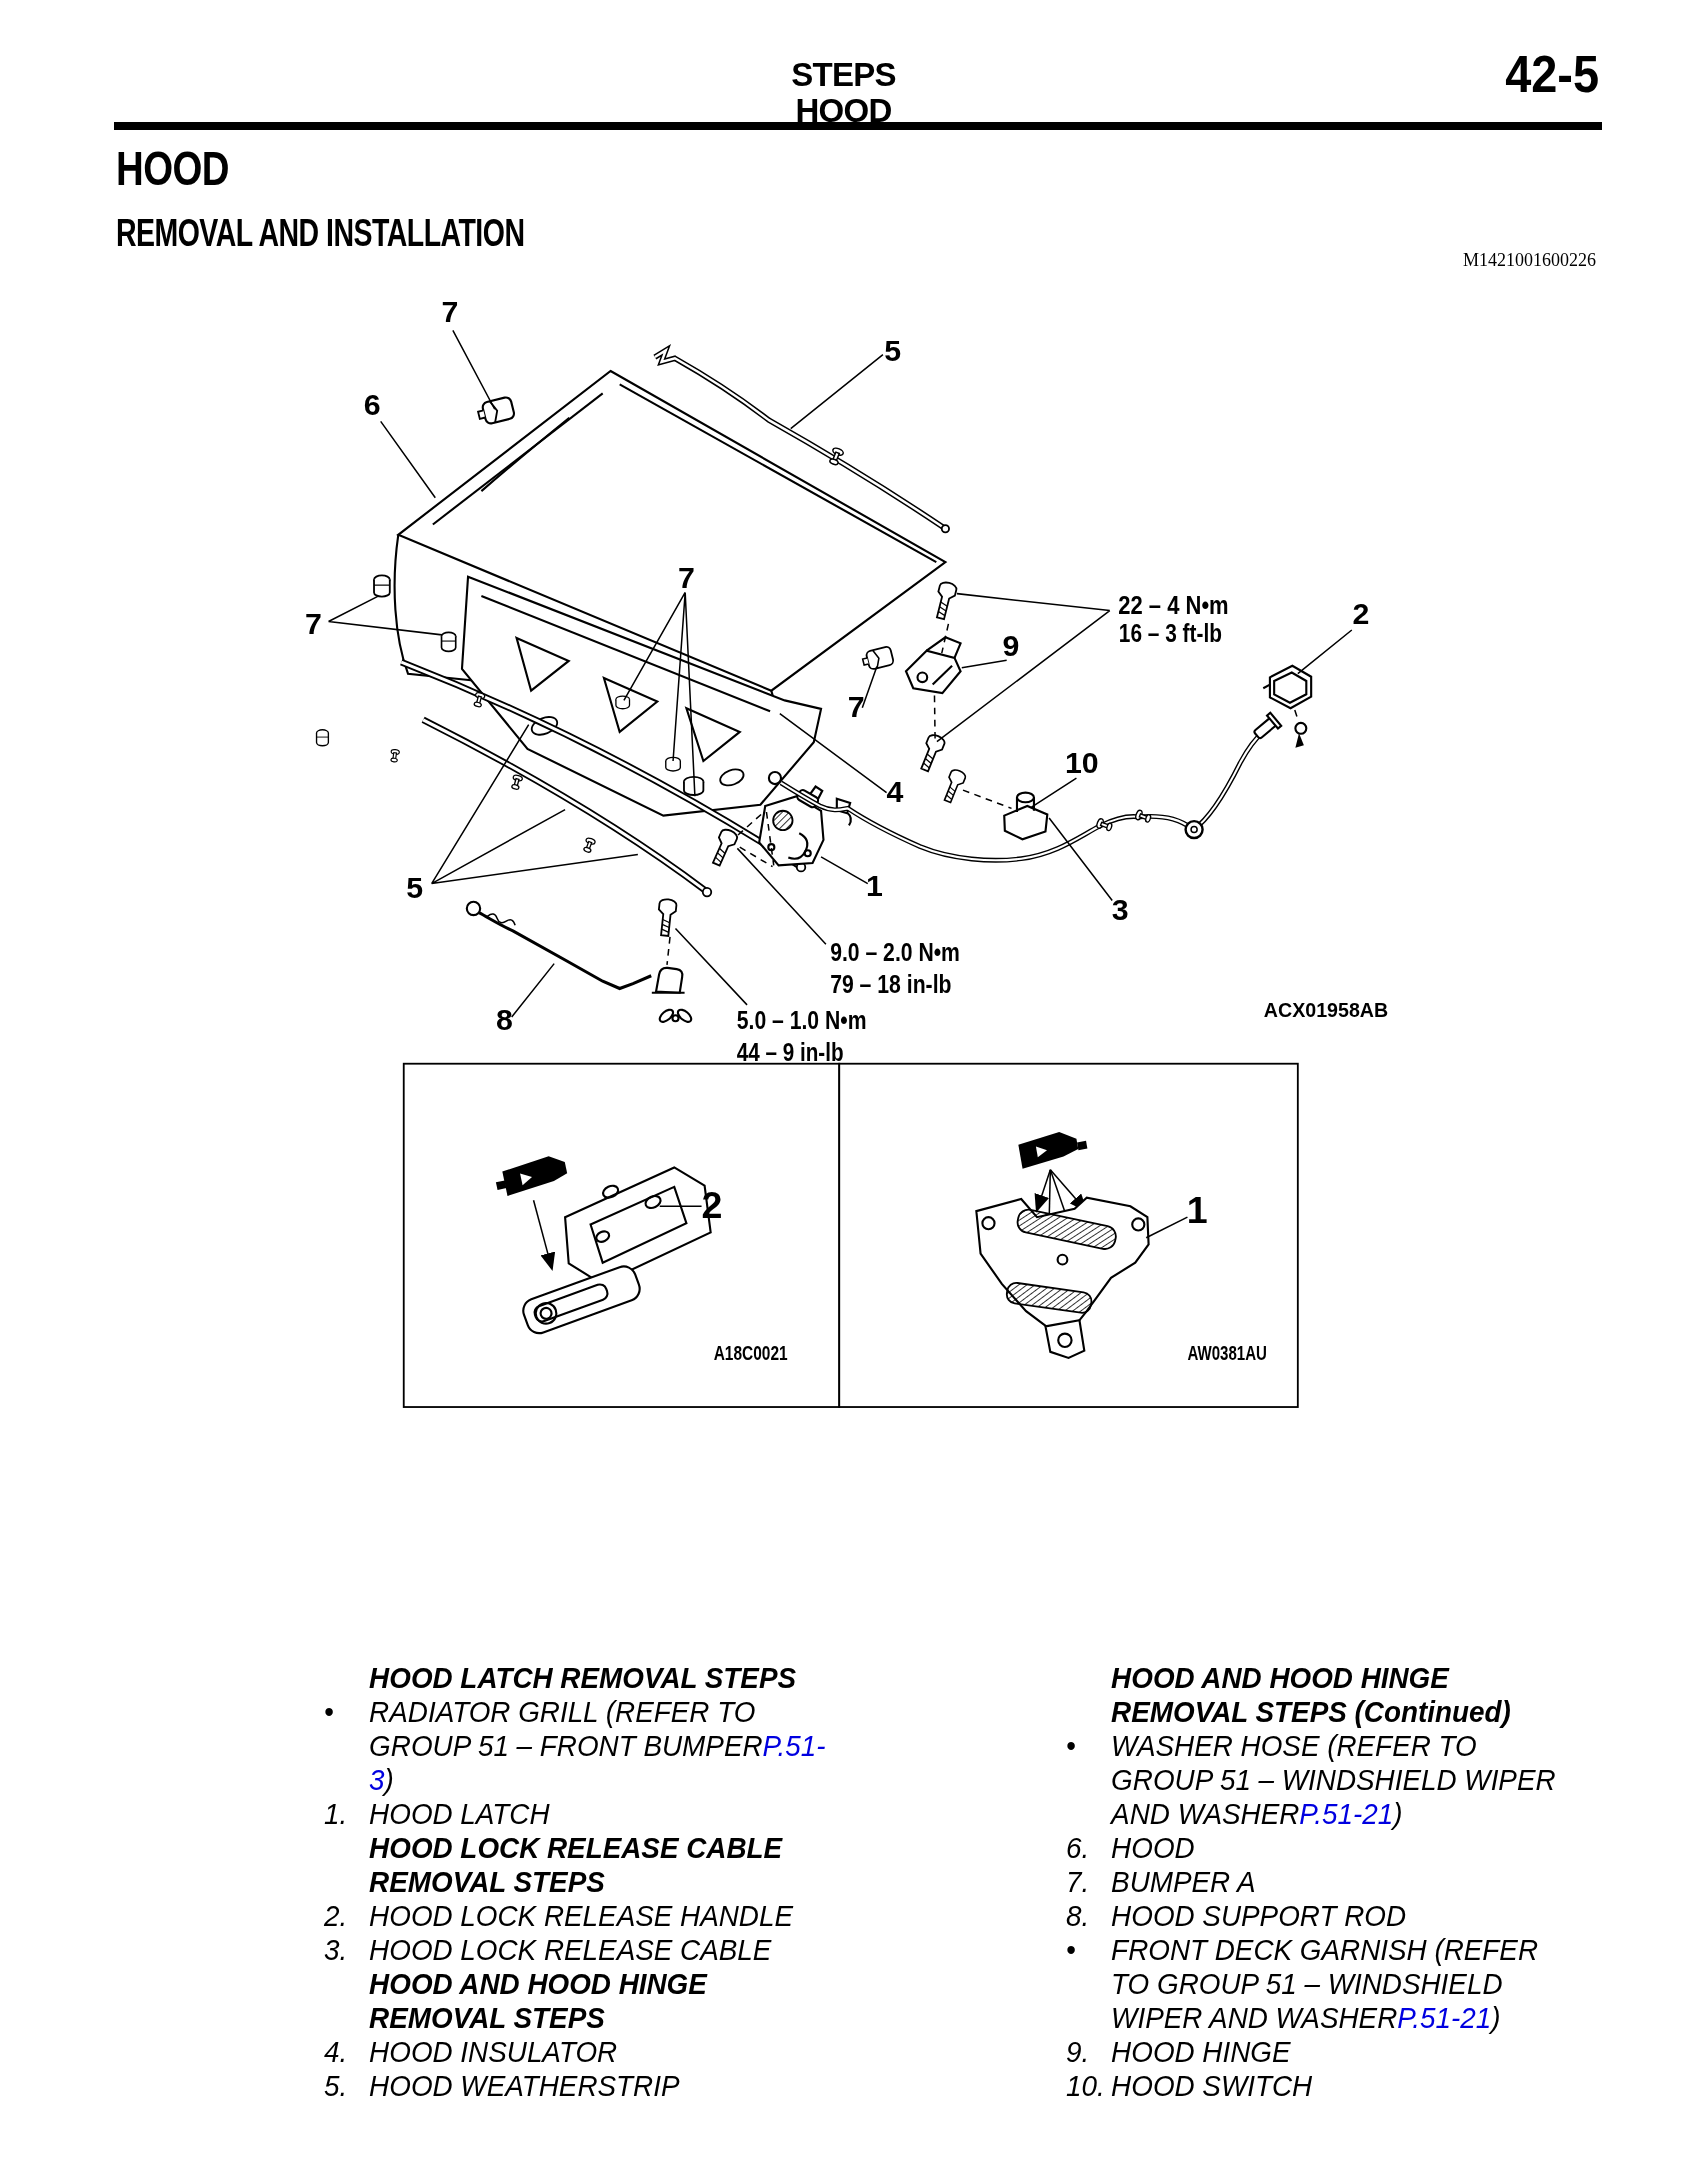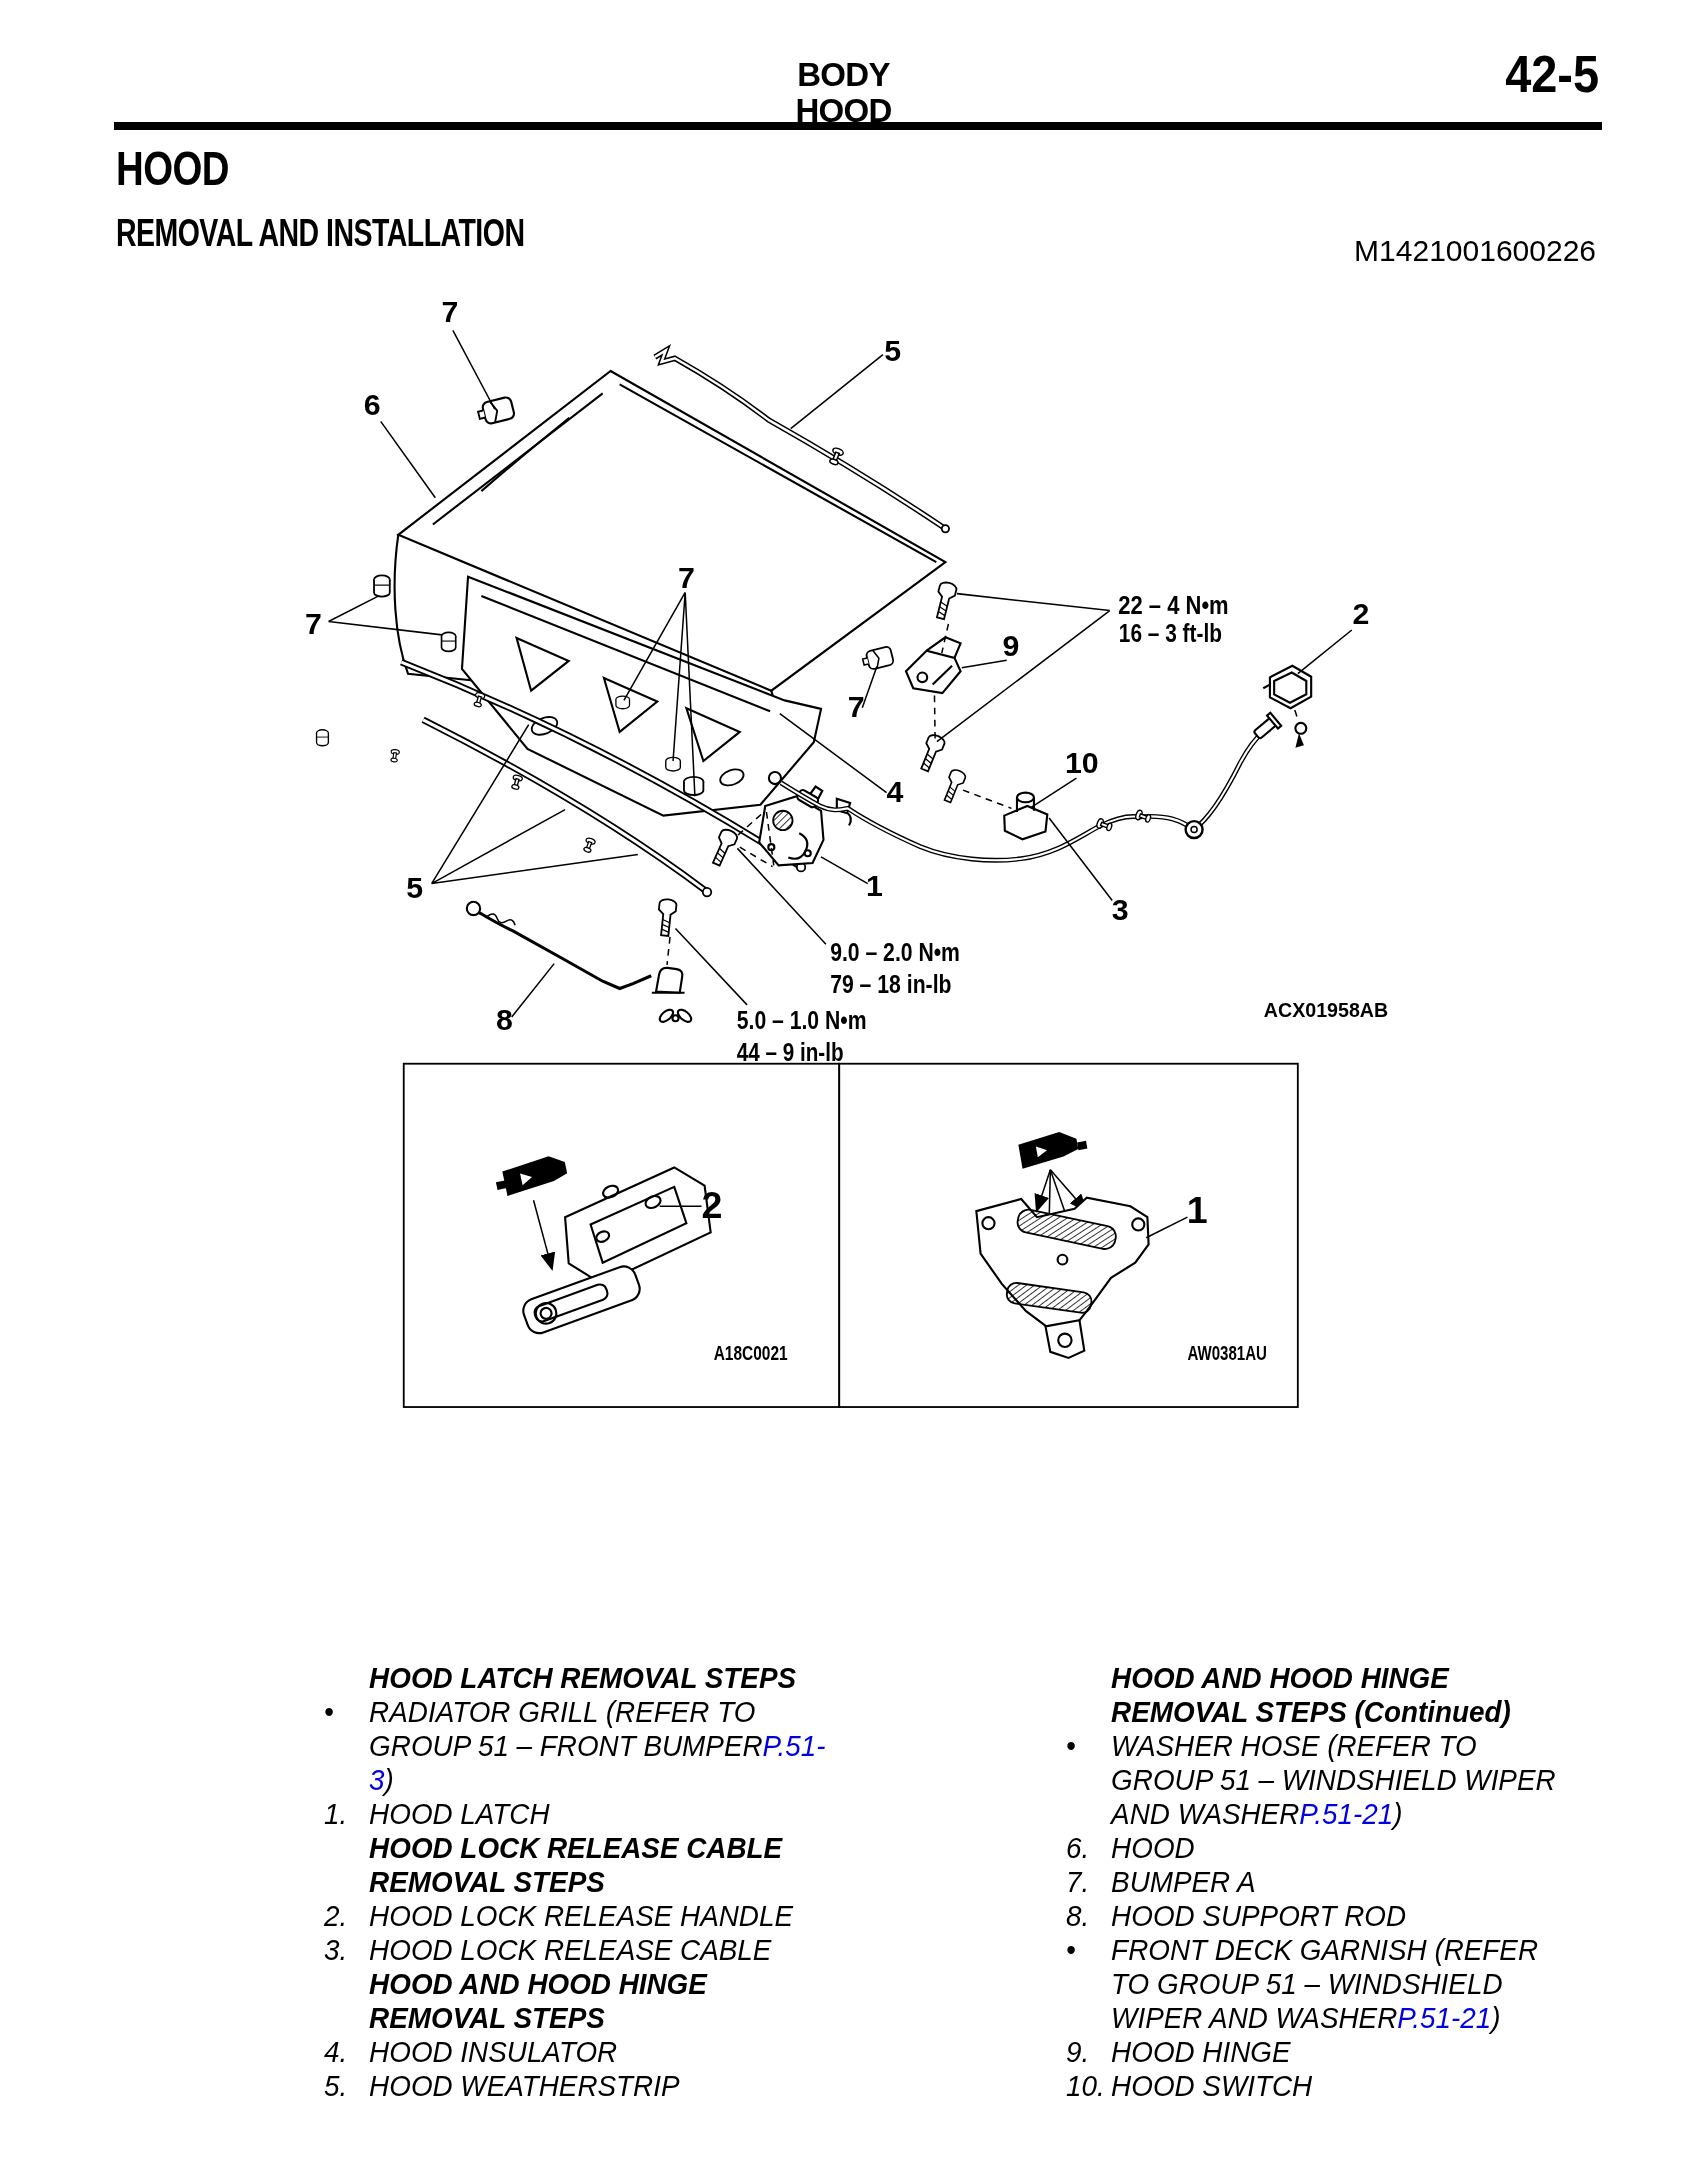--- a/index.html
+++ b/index.html
@@ -5,21 +5,21 @@
   html,body{margin:0;padding:0;background:#e8e8e8;}
   #page{position:relative;width:1687px;height:2183px;background:#fff;overflow:hidden;
         font-family:"Liberation Sans",sans-serif;color:#000;}
   .abs{position:absolute;}
   .hdr-center{left:0;top:57px;width:1687px;text-align:center;font-weight:bold;
               font-size:33px;line-height:36px;letter-spacing:-0.7px;}
   .page-num{top:45px;right:88px;font-weight:bold;font-size:51px;transform:scaleX(.92);transform-origin:right top;}
   .rule{left:114px;top:122px;width:1488px;height:8px;background:#000;}
   .doc-title{left:116px;top:141px;font-weight:bold;font-size:48px;transform:scaleX(.80);transform-origin:left top;letter-spacing:-0.7px;}
   .doc-subtitle{left:116px;top:211px;font-weight:bold;font-size:39px;transform:scaleX(.73);transform-origin:left top;letter-spacing:-0.7px;}
-  .doc-number{top:234px;right:91px;font-size:30px;}
+  .doc-number{top:250px;right:91px;font-size:18px;font-family:Liberation Serif, serif;}
   .legend{width:553px;font-style:italic;}
   .lg-line{display:flex;white-space:nowrap;height:34px;font-size:29px;line-height:34px;transform:scaleX(.96);transform-origin:left top;}
   .lg-line.b{font-weight:bold;}
   .lg-line .marker{display:inline-block;width:47px;flex:none;}
   .link{color:var(--link,#0000e0);}
   .footer-box{left:557px;top:2119px;width:549px;height:49px;border:2.9px solid #000;}
   .footer-box .lbl{margin-left:14.6px;font-weight:bold;font-size:32px;line-height:48px;transform:scaleX(.92);transform-origin:left center;}
   svg text{font-family:"Liberation Sans",sans-serif;font-weight:bold;fill:#000;}
   .t44{font-size:44px;} .t50{font-size:50px;text-anchor:middle;} .t62{font-size:62px;text-anchor:middle;}
   .t34{font-size:34px;}
@@ -27,21 +27,21 @@
   .ol{stroke:#000;stroke-width:3.5;fill:none;}
   .olw{stroke:#000;stroke-width:3.5;fill:#fff;}
   .dash{stroke:#000;stroke-width:2.5;fill:none;stroke-dasharray:11 9;}
 </style>
 </head>
 <body>
 
 <div id="page">
 
   <div class="abs hdr-center">
-    <div>BODY</div>
+    <div>STEPS</div>
     <div>HOOD</div>
   </div>
   <div class="abs page-num">42-5</div>
   <div class="abs rule"></div>
 
   <div class="abs doc-title">HOOD</div>
   <div class="abs doc-subtitle">REMOVAL AND INSTALLATION</div>
   <div class="abs doc-number">M1421001600226</div>
 
   <svg class="abs" style="left:0;top:277px" width="1687" height="1386" viewBox="0 380 2318 2285">

